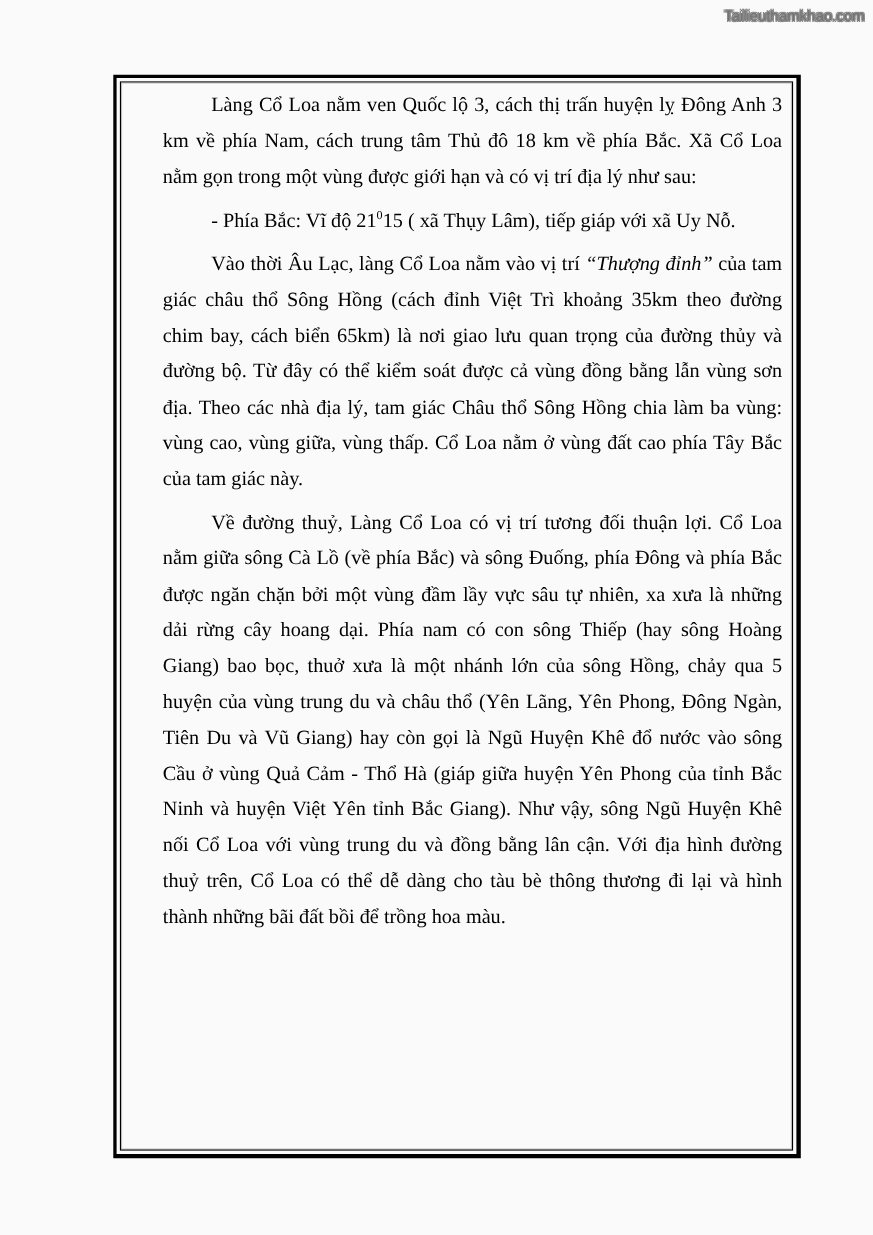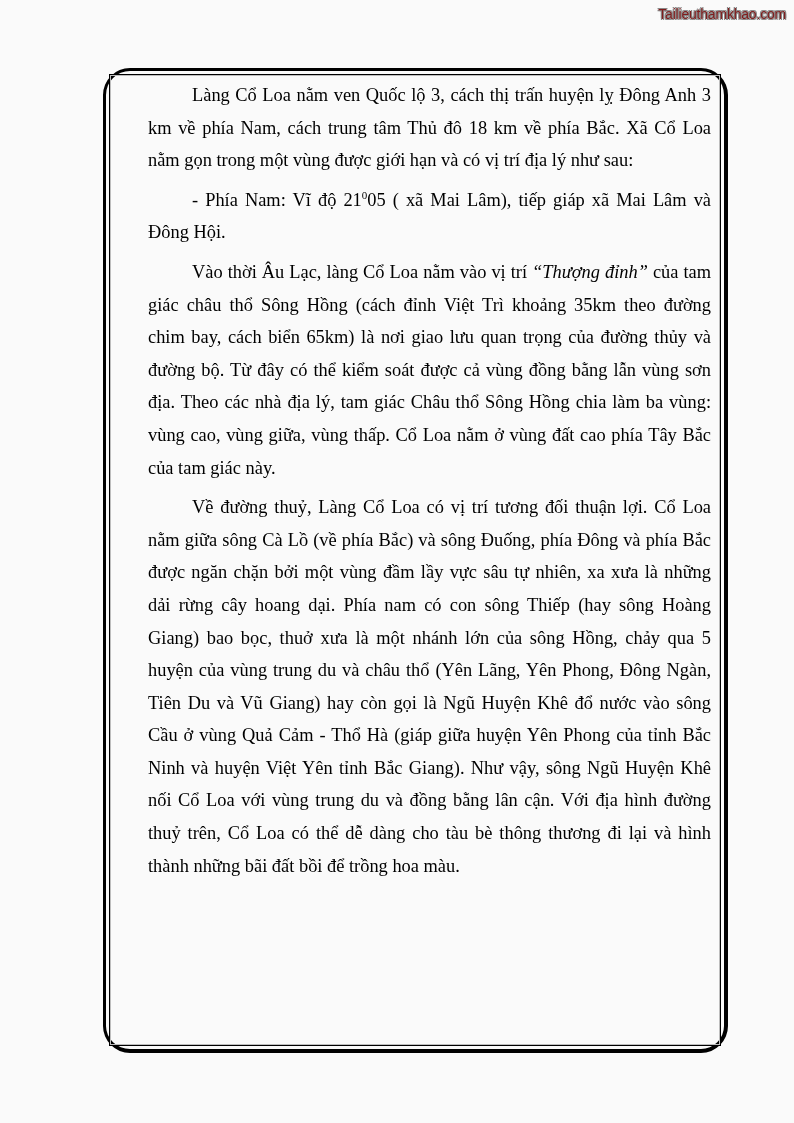--- a/index.html
+++ b/index.html
@@ -14,40 +14,39 @@
       overflow: hidden;
       font-family: "Liberation Serif", "DejaVu Serif", serif;
       color: #000;
     }
     .watermark {
       position: absolute;
       top: 6px;
       right: 8px;
       font-family: "Liberation Sans", "DejaVu Sans", sans-serif;
       font-size: 14px;
-      color: #7f1d1d;
+      color: #737373;
       letter-spacing: -0.2px;
       text-shadow:
         -1px -1px 0 #8a8a8a,
          1px -1px 0 #8a8a8a,
         -1px  1px 0 #8a8a8a,
          1px  1px 0 #8a8a8a;
     }
     .frame-outer {
       position: absolute;
       left: 103px;
       top: 68px;
       width: 618px;
       height: 978px;
       border-top: 3px solid #000;
       border-left: 3px solid #000;
       border-right: 4px solid #000;
       border-bottom: 4px solid #000;
       box-sizing: content-box;
-      border-radius: 27px;
     }
     .frame-inner {
       position: absolute;
       left: 3px;
       top: 3px;
       right: 3px;
       bottom: 3px;
       border: 1px solid #000;
       box-shadow: inset 0 0 0 1px #bdbdbd;
     }
@@ -85,22 +84,22 @@
 <body>
 
 <div class="watermark">Tailieuthamkhao.com</div>
 
 <div class="frame-outer">
   <div class="frame-inner">
     <div class="content">
 
       <p>Làng Cổ Loa nằm ven Quốc lộ 3, cách thị trấn huyện lỵ Đông Anh 3 km về phía Nam, cách trung tâm Thủ đô 18 km về phía Bắc. Xã Cổ Loa nằm gọn trong một vùng được giới hạn và có vị trí địa lý  như sau:</p>
 
+      <p class="spaced list-item"><span>- Phía Bắc: Vĩ độ 21</span><sup>0</sup><span>15 ( xã Thụy Lâm), tiếp giáp với xã Uy Nỗ.</span></p>
 
-      <p class="spaced list-item"><span>- Phía Nam: Vĩ độ 21</span><sup>0</sup><span>05 ( xã Mai Lâm), tiếp giáp xã Mai Lâm và  Đông Hội.</span></p>
 
 
 
       <p class="spaced"><span>Vào thời Âu Lạc, làng Cổ Loa nằm vào vị trí </span><em>“Thượng đỉnh”</em><span> của tam giác châu thổ Sông Hồng (cách đỉnh Việt Trì khoảng 35km theo đường chim bay, cách biển 65km) là nơi giao lưu quan trọng của đường thủy và đường bộ. Từ đây có thể kiểm soát được cả vùng đồng bằng lẫn vùng sơn địa. Theo các nhà địa lý, tam giác Châu thổ Sông Hồng chia làm ba vùng: vùng cao, vùng giữa, vùng thấp. Cổ Loa nằm ở vùng đất cao phía Tây Bắc của tam giác này.</span></p>
 
       <p class="spaced">Về đường thuỷ, Làng Cổ Loa có vị trí tương đối thuận lợi. Cổ Loa nằm giữa sông Cà Lồ (về phía Bắc) và sông Đuống, phía Đông và phía Bắc được ngăn chặn bởi một vùng đầm lầy vực sâu tự nhiên, xa xưa là những dải rừng cây hoang dại. Phía nam có con sông Thiếp (hay sông Hoàng Giang) bao bọc, thuở xưa là một nhánh lớn của sông Hồng, chảy qua 5 huyện của vùng trung du và châu thổ (Yên Lãng, Yên Phong, Đông Ngàn, Tiên Du và Vũ Giang) hay còn gọi là Ngũ Huyện Khê đổ nước vào sông Cầu ở vùng Quả Cảm - Thổ Hà (giáp giữa huyện Yên Phong của tỉnh Bắc Ninh và huyện Việt Yên tỉnh Bắc Giang). Như vậy, sông Ngũ Huyện Khê nối Cổ Loa với vùng trung du và đồng bằng lân cận. Với địa hình đường thuỷ trên, Cổ Loa có thể dễ dàng cho tàu bè thông thương đi lại và hình thành những bãi đất bồi để trồng hoa màu.</p>
 
     </div>
   </div>
 </div>

